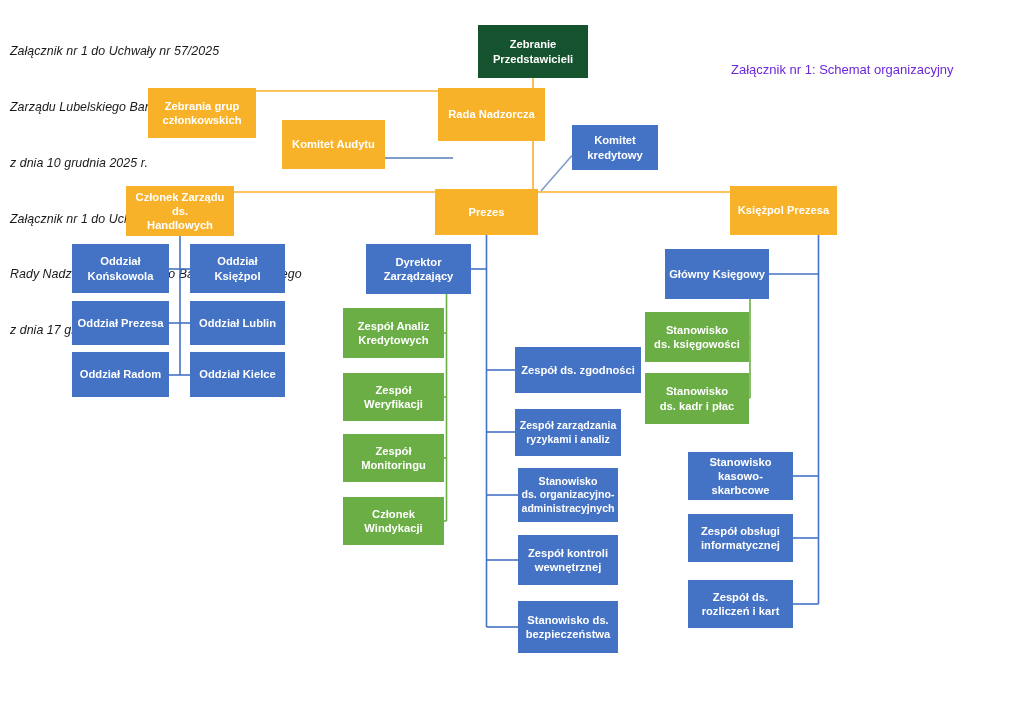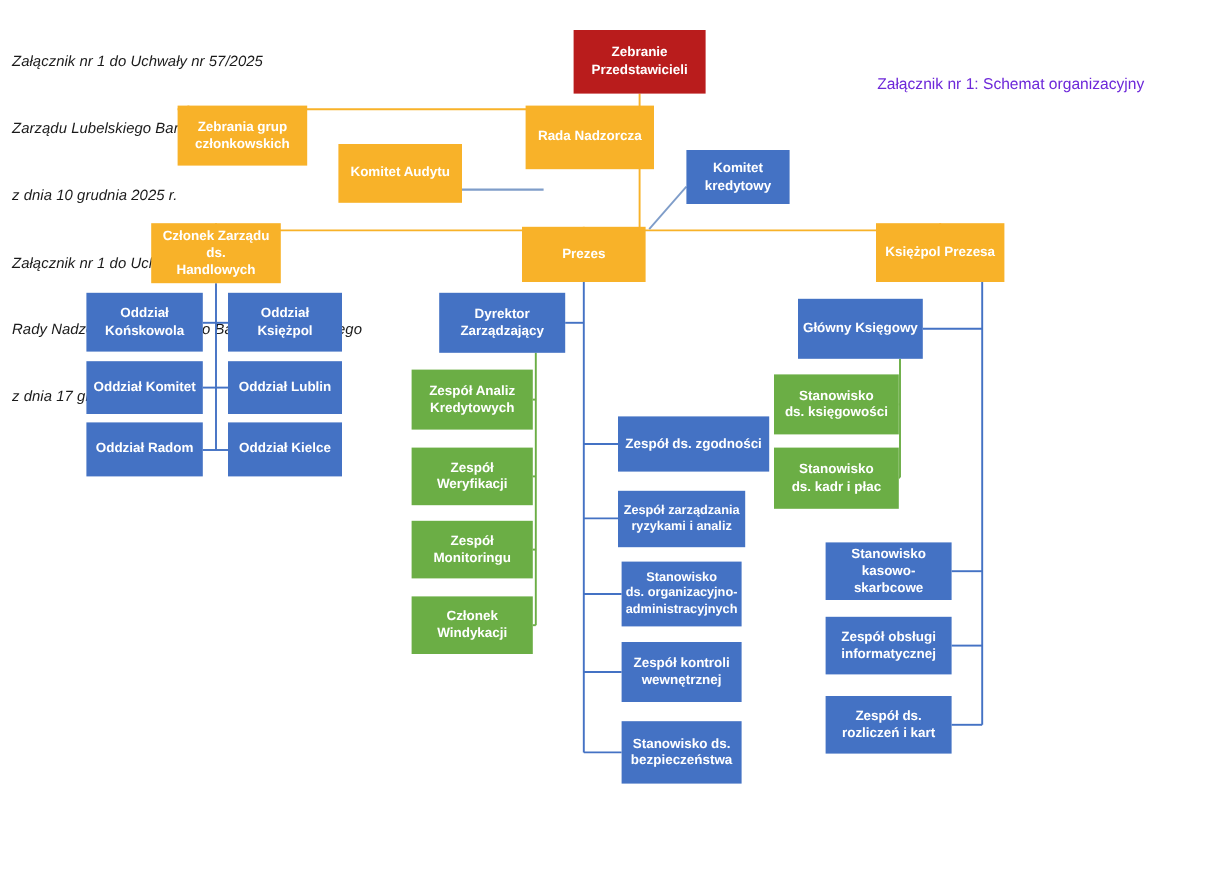--- a/index.html
+++ b/index.html
@@ -56,21 +56,21 @@
     display: flex;
     align-items: center;
     justify-content: center;
     text-align: center;
     color: #ffffff;
     font-weight: bold;
     line-height: 1.28;
     padding: 2px 4px;
     white-space: pre-line;
   }
-  .node.orange { background: #b91c1c; }
+  .node.orange { background: #14532d; }
   .node.yellow { background: #F8B229; }
   .node.blue   { background: #4472C4; }
   .node.green  { background: #6BAE45; }
   .fs11 { font-size: 10.6px; }
   .fs12 { font-size: 11.2px; }
 </style>
 </head>
 <body>
 
 <div id="canvas">
@@ -135,21 +135,21 @@
       <div class="node yellow fs12" style="left: 402px; top: 88px; width: 107px; height: 53px; margin-left: 36px;"><span>Rada Nadzorcza</span></div>
       <div class="node yellow fs12" style="left: 282px; top: 120px; width: 103px; height: 49px;"><span>Komitet Audytu</span></div>
       <div class="node blue fs12" style="left: 572px; top: 125px; width: 86px; height: 45px;"><span>Komitet
 kredytowy</span></div>
       <div class="node yellow fs12" style="left: 126px; top: 186px; width: 108px; height: 50px;"><span>Członek Zarządu ds.
 Handlowych</span></div>
       <div class="node yellow fs12" style="left: 435px; top: 189px; width: 103px; height: 46px;"><span>Prezes</span></div>
       <div class="node yellow fs12" style="left: 730px; top: 186px; width: 107px; height: 49px;"><span>Księżpol Prezesa</span></div>
       <div class="node blue fs12" style="left: 72px; top: 244px; width: 97px; height: 49px;"><span>Oddział Końskowola</span></div>
       <div class="node blue fs12" style="left: 190px; top: 244px; width: 95px; height: 49px;"><span>Oddział Księżpol</span></div>
-      <div class="node blue fs12" style="left: 72px; top: 301px; width: 97px; height: 44px;"><span>Oddział Komitet</span></div>
+      <div class="node blue fs12" style="left: 72px; top: 301px; width: 97px; height: 44px;"><span>Oddział Prezesa</span></div>
       <div class="node blue fs12" style="left: 190px; top: 301px; width: 95px; height: 44px;"><span>Oddział Lublin</span></div>
       <div class="node blue fs12" style="left: 72px; top: 352px; width: 97px; height: 45px;"><span>Oddział Radom</span></div>
       <div class="node blue fs12" style="left: 190px; top: 352px; width: 95px; height: 45px;"><span>Oddział Kielce</span></div>
       <div class="node blue fs12" style="left: 366px; top: 244px; width: 105px; height: 50px;"><span>Dyrektor Zarządzający</span></div>
       <div class="node green fs12" style="left: 343px; top: 308px; width: 101px; height: 50px;"><span>Zespół Analiz
 Kredytowych</span></div>
       <div class="node green fs12" style="left: 343px; top: 373px; width: 101px; height: 48px;"><span>Zespół Weryfikacji</span></div>
       <div class="node green fs12" style="left: 343px; top: 434px; width: 101px; height: 48px;"><span>Zespół Monitoringu</span></div>
       <div class="node green fs12" style="left: 343px; top: 497px; width: 101px; height: 48px;"><span>Członek Windykacji</span></div>
       <div class="node blue fs12" style="left: 515px; top: 347px; width: 126px; height: 46px;"><span>Zespół ds. zgodności</span></div>

